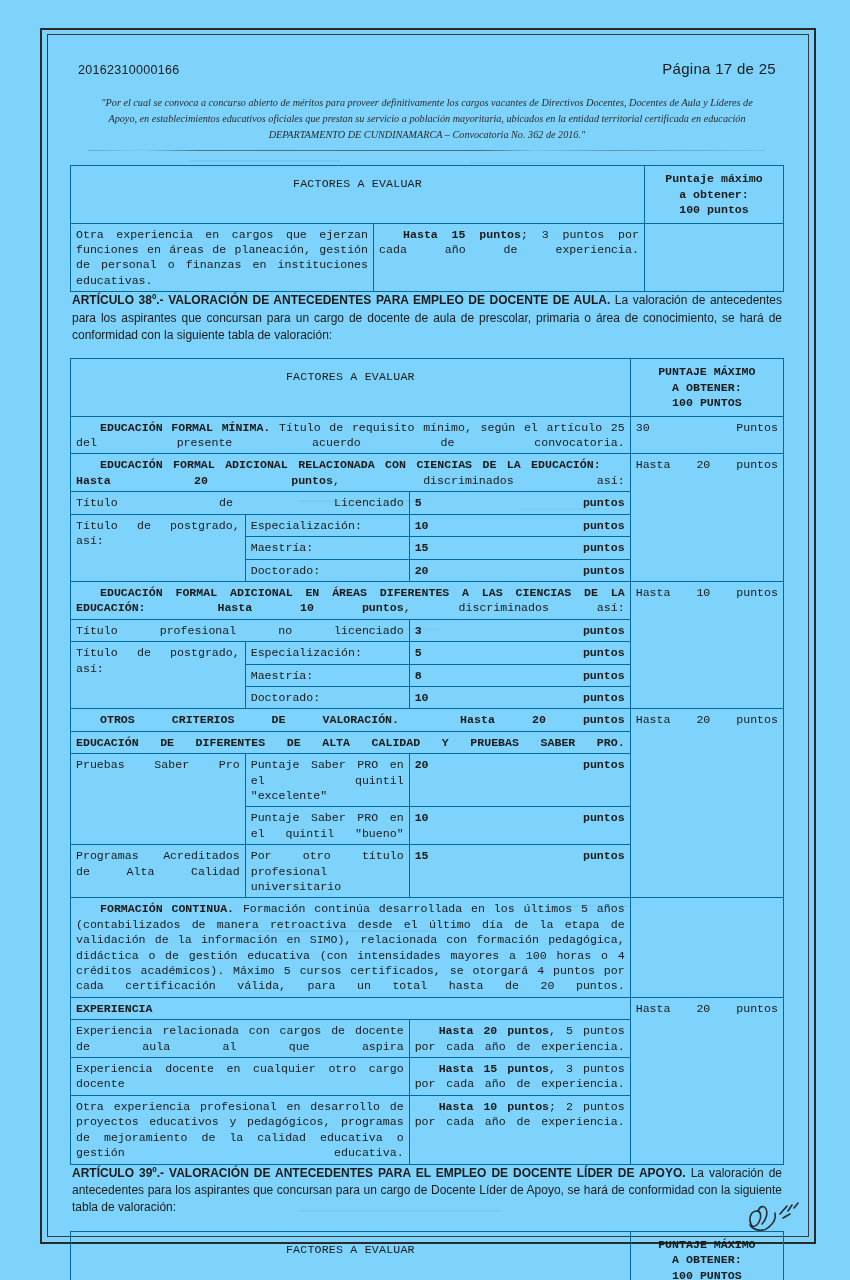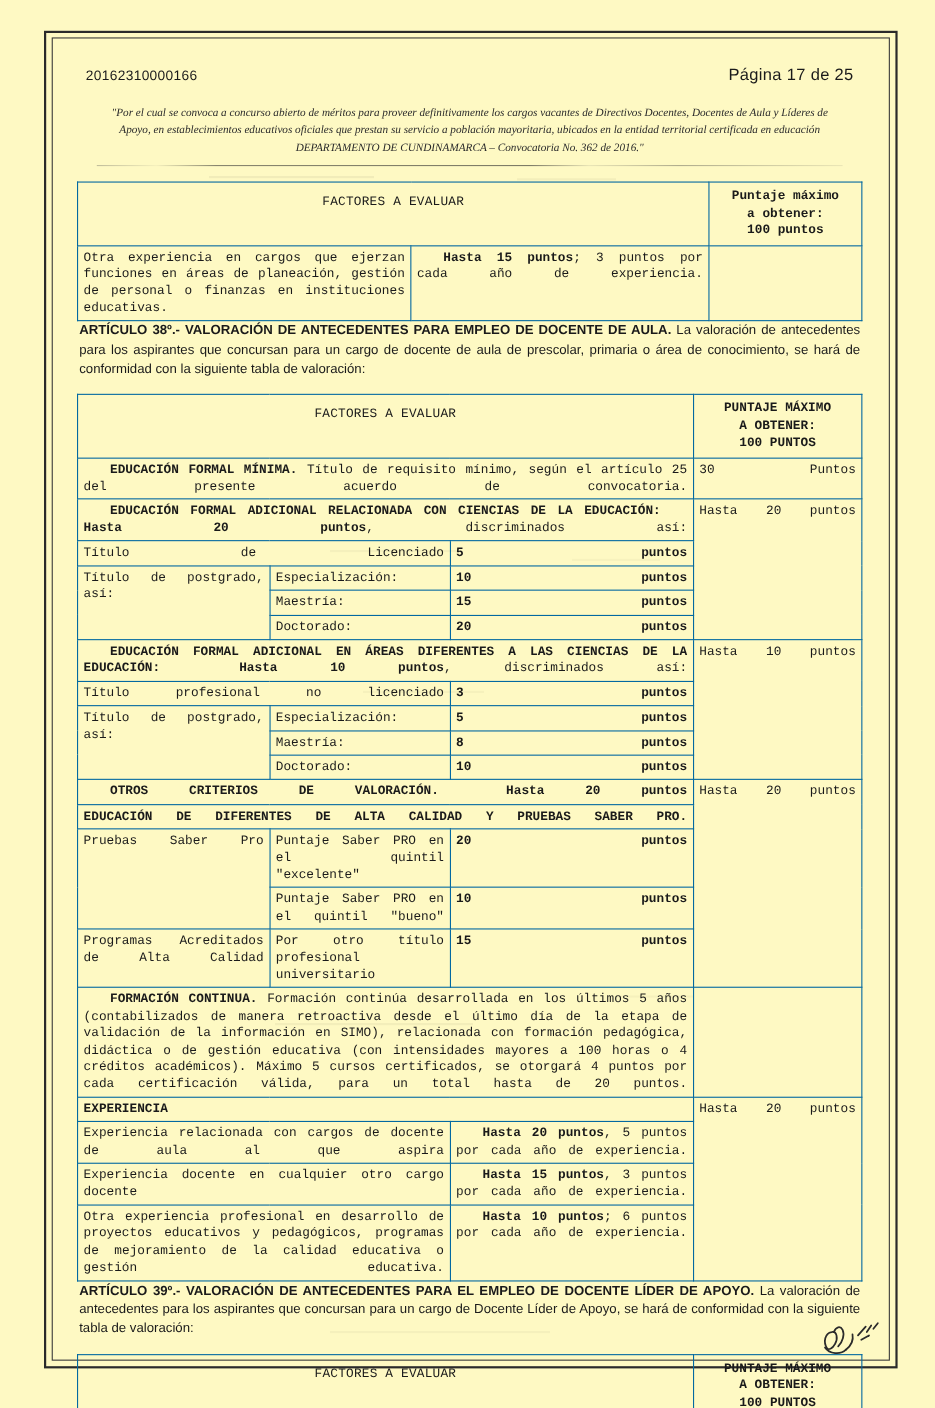--- a/index.html
+++ b/index.html
@@ -14,21 +14,21 @@
     color: #1a1a1a;
     position: relative;
     overflow: hidden;
   }
 
   
   .scan-page {
     position: absolute;
     left: 0; top: 0;
     width: 850px; height: 1280px;
-    background: #fef9c3;
+    background: #7dd3fc;
   }
   .frame-outer {
     position: absolute;
     left: 40px; top: 28px;
     width: 776px; height: 1216px;
     border: 2px solid #2a2a2a;
     box-sizing: border-box;
   }
   .frame-inner {
     position: absolute;
@@ -300,21 +300,21 @@
         <tr>
           <td colspan="2">Experiencia relacionada con cargos de docente de aula al que aspira</td>
           <td><span class="b">Hasta 20 puntos</span><span>, 5 puntos por cada año de experiencia.</span></td>
         </tr>
         <tr>
           <td colspan="2">Experiencia docente en cualquier otro cargo docente</td>
           <td><span class="b">Hasta 15 puntos</span><span>, 3 puntos por cada año de experiencia.</span></td>
         </tr>
         <tr>
           <td colspan="2">Otra experiencia profesional en desarrollo de proyectos educativos y pedagógicos, programas de mejoramiento de la calidad educativa o gestión educativa.</td>
-          <td><span class="b">Hasta 10 puntos</span><span>; 6 puntos por cada año de experiencia.</span></td>
+          <td><span class="b">Hasta 10 puntos</span><span>; 2 puntos por cada año de experiencia.</span></td>
         </tr>
       </tbody>
     </table>
 
     <p class="article"><span class="ttl">ARTÍCULO 39º.- VALORACIÓN DE ANTECEDENTES PARA EL EMPLEO DE DOCENTE LÍDER DE APOYO.</span><span>  La valoración de antecedentes para los aspirantes que concursan para un cargo de Docente Líder de Apoyo, se hará de conformidad con la siguiente tabla de valoración:</span></p>
 
     <table class="doc-table table-bottom">
       <colgroup>
         <col style="width:78.5%">
         <col style="width:21.5%">

